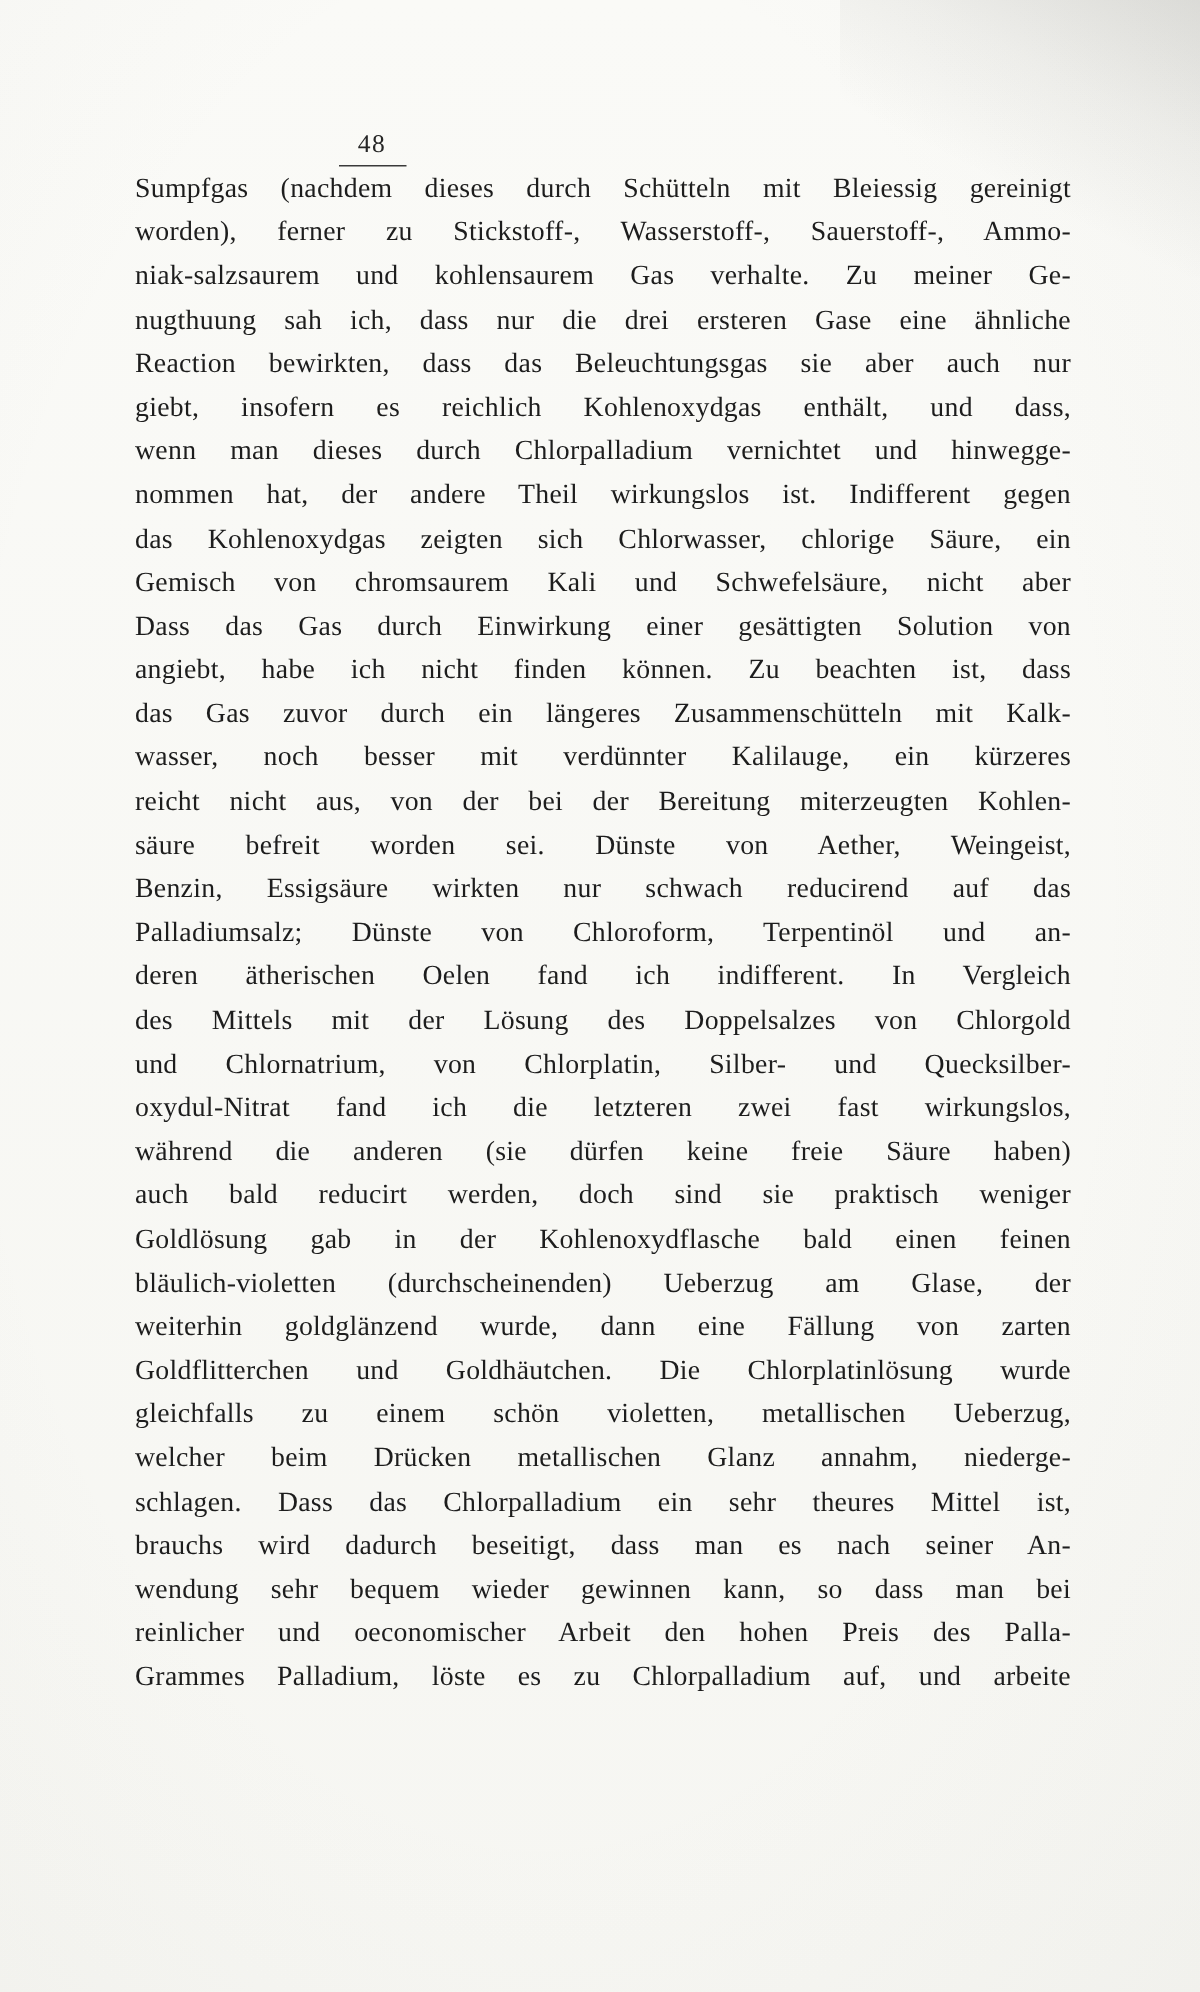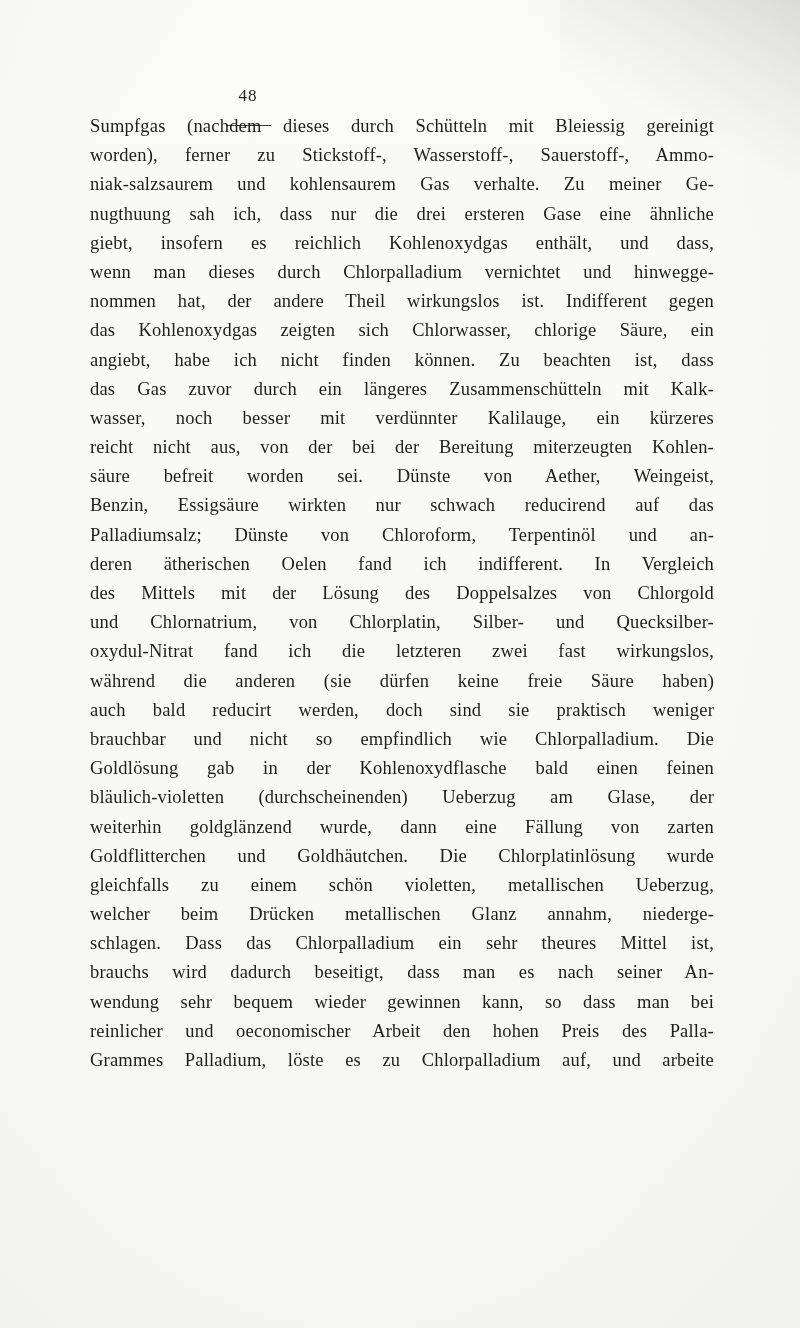--- a/index.html
+++ b/index.html
@@ -48,21 +48,21 @@
     position: absolute;
     top: 86px;
     left: 206px;
     width: 84px;
     text-align: center;
   }
   .page-number {
     display: inline-block;
     font-size: 17px;
     letter-spacing: 1px;
-    padding: 0 13px 19px 13px;
+    padding: 0 13px 4px 13px;
     border-bottom: 1px solid #3a3a3a;
     color: #262626;
   }
   .text-block {
     position: absolute;
     left: 90px;
     top: 112px;
     width: 624px;
   }
   .line {
@@ -86,38 +86,40 @@
 
   <div class="page-number-wrap">
     <span class="page-number">48</span>
   </div>
 
   <div class="text-block">
     <div class="line">Sumpfgas (nachdem dieses durch Schütteln mit Bleiessig gereinigt</div>
     <div class="line">worden), ferner zu Stickstoff-, Wasserstoff-, Sauerstoff-, Ammo-</div>
     <div class="line">niak-salzsaurem und kohlensaurem Gas verhalte. Zu meiner Ge-</div>
     <div class="line">nugthuung sah ich, dass nur die drei ersteren Gase eine ähnliche</div>
+    <div class="line">Reaction bewirkten, dass das Beleuchtungsgas sie aber auch nur</div>
     <div class="line">giebt, insofern es reichlich Kohlenoxydgas enthält, und dass,</div>
     <div class="line">wenn man dieses durch Chlorpalladium vernichtet und hinwegge-</div>
     <div class="line">nommen hat, der andere Theil wirkungslos ist. Indifferent gegen</div>
     <div class="line">das Kohlenoxydgas zeigten sich Chlorwasser, chlorige Säure, ein</div>
+    <div class="line">Gemisch von chromsaurem Kali und Schwefelsäure, nicht aber</div>
+    <div class="line">Dass das Gas durch Einwirkung einer gesättigten Solution von</div>
     <div class="line">angiebt, habe ich nicht finden können. Zu beachten ist, dass</div>
     <div class="line">das Gas zuvor durch ein längeres Zusammenschütteln mit Kalk-</div>
     <div class="line">wasser, noch besser mit verdünnter Kalilauge, ein kürzeres</div>
     <div class="line">reicht nicht aus, von der bei der Bereitung miterzeugten Kohlen-</div>
     <div class="line">säure befreit worden sei. Dünste von Aether, Weingeist,</div>
     <div class="line">Benzin, Essigsäure wirkten nur schwach reducirend auf das</div>
     <div class="line">Palladiumsalz; Dünste von Chloroform, Terpentinöl und an-</div>
     <div class="line">deren ätherischen Oelen fand ich indifferent. In Vergleich</div>
     <div class="line">des Mittels mit der Lösung des Doppelsalzes von Chlorgold</div>
     <div class="line">und Chlornatrium, von Chlorplatin, Silber- und Quecksilber-</div>
     <div class="line">oxydul-Nitrat fand ich die letzteren zwei fast wirkungslos,</div>
     <div class="line">während die anderen (sie dürfen keine freie Säure haben)</div>
     <div class="line">auch bald reducirt werden, doch sind sie praktisch weniger</div>
-    <div class="line">brauchbar und nicht so empfindlich wie Chlorpalladium. Die</div>
     <div class="line">Goldlösung gab in der Kohlenoxydflasche bald einen feinen</div>
     <div class="line">bläulich-violetten (durchscheinenden) Ueberzug am Glase, der</div>
     <div class="line">weiterhin goldglänzend wurde, dann eine Fällung von zarten</div>
     <div class="line">Goldflitterchen und Goldhäutchen. Die Chlorplatinlösung wurde</div>
     <div class="line">gleichfalls zu einem schön violetten, metallischen Ueberzug,</div>
     <div class="line">welcher beim Drücken metallischen Glanz annahm, niederge-</div>
     <div class="line">schlagen. Dass das Chlorpalladium ein sehr theures Mittel ist,</div>
     <div class="line">brauchs wird dadurch beseitigt, dass man es nach seiner An-</div>
     <div class="line">wendung sehr bequem wieder gewinnen kann, so dass man bei</div>
     <div class="line">reinlicher und oeconomischer Arbeit den hohen Preis des Palla-</div>

